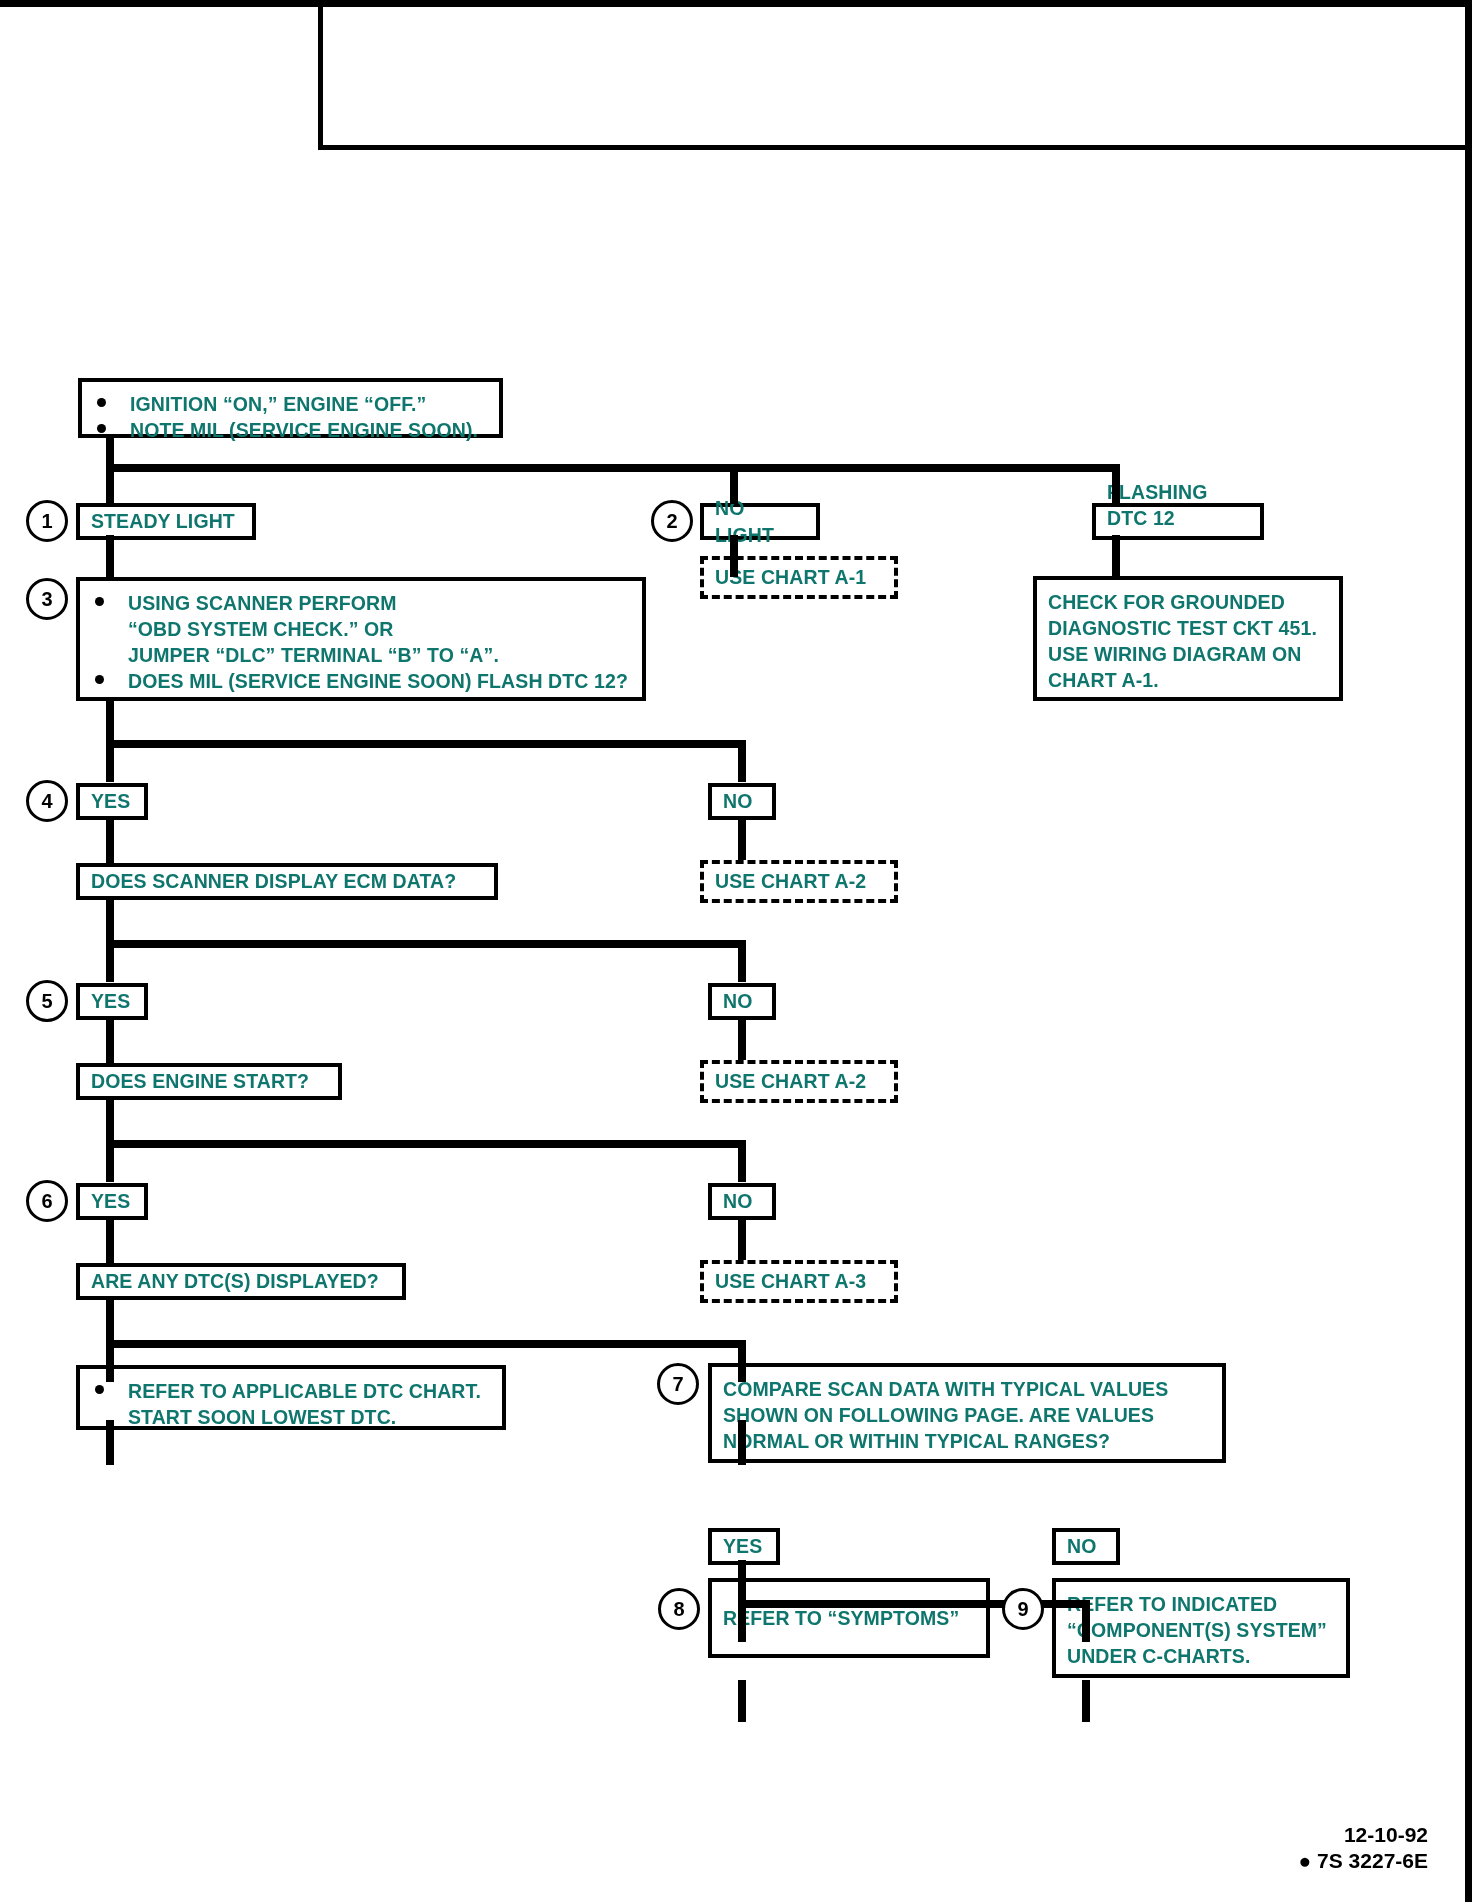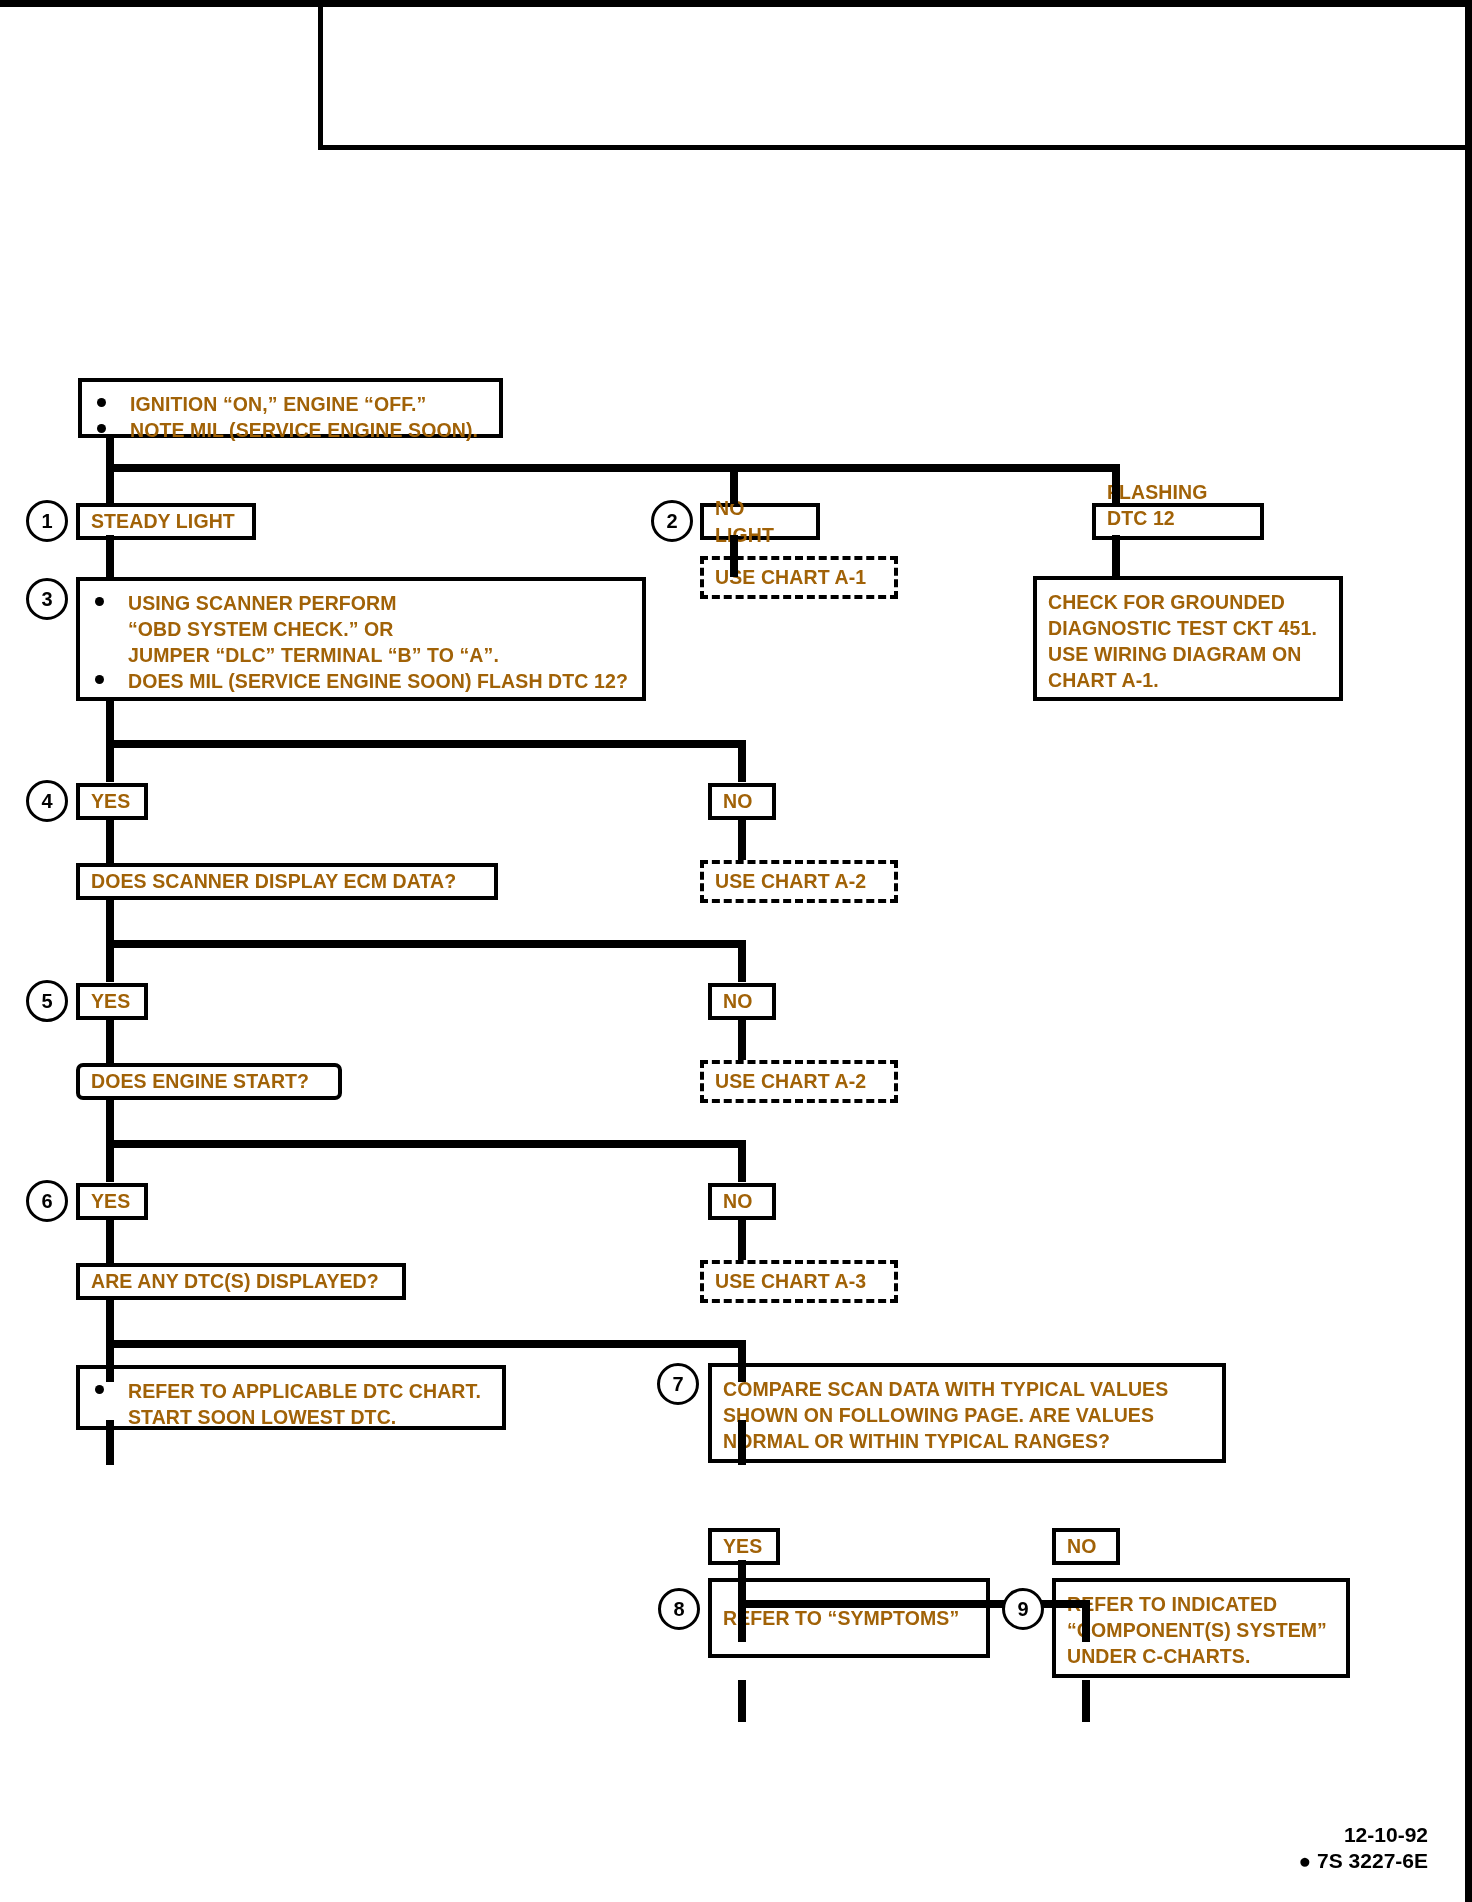--- a/index.html
+++ b/index.html
@@ -25,21 +25,21 @@
   #title-text{
     position:absolute;left:336px;top:22px;width:1120px;
     font-size:44px;font-weight:bold;letter-spacing:-0.5px;
     color:#000;white-space:nowrap;
   }
 
   
   .node{
     position:absolute;box-sizing:border-box;
     border:4px solid #000;background:#fff;
-    font-size:19.5px;font-weight:bold;color:#a16207;
+    font-size:19.5px;font-weight:bold;color:#0f766e;
     letter-spacing:0.1px;line-height:1.34;
     display:flex;align-items:center;
     padding:5px 11px;
   }
   .node.top-align{align-items:flex-start;padding-top:9px;}
   .node.dashed{border:4px dashed #000;}
 
   
   .bullets{display:block;width:100%;}
   .bl{display:flex;align-items:flex-start;}
@@ -203,21 +203,21 @@
   </div>
 
   <div class="circ" style="left:26px;top:980px;">5</div>
   <div class="node" style="left:76px;top:983px;width:72px;height:37px;">
     <span>YES</span>
   </div>
   <div class="node" style="left:708px;top:983px;width:68px;height:37px;">
     <span>NO</span>
   </div>
 
-  <div class="node" style="left:76px;top:1063px;width:266px;height:37px;border-radius:7px;">
+  <div class="node" style="left:76px;top:1063px;width:266px;height:37px;">
     <span>DOES ENGINE START?</span>
   </div>
   <div class="node dashed" style="left:700px;top:1060px;width:198px;height:43px;">
     <span>USE CHART A-2</span>
   </div>
 
   <div class="circ" style="left:26px;top:1180px;">6</div>
   <div class="node" style="left:76px;top:1183px;width:72px;height:37px;">
     <span>YES</span>
   </div>

